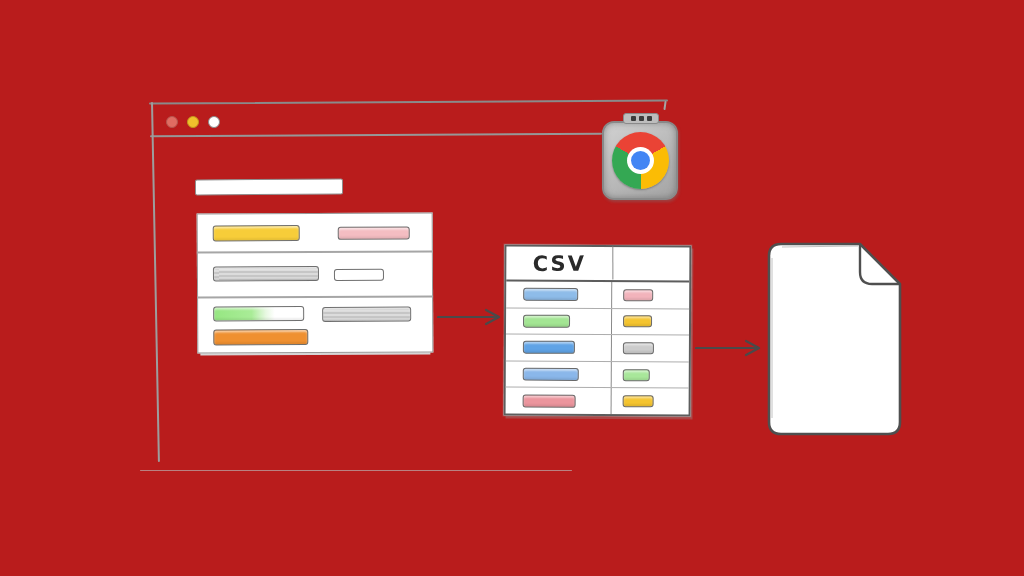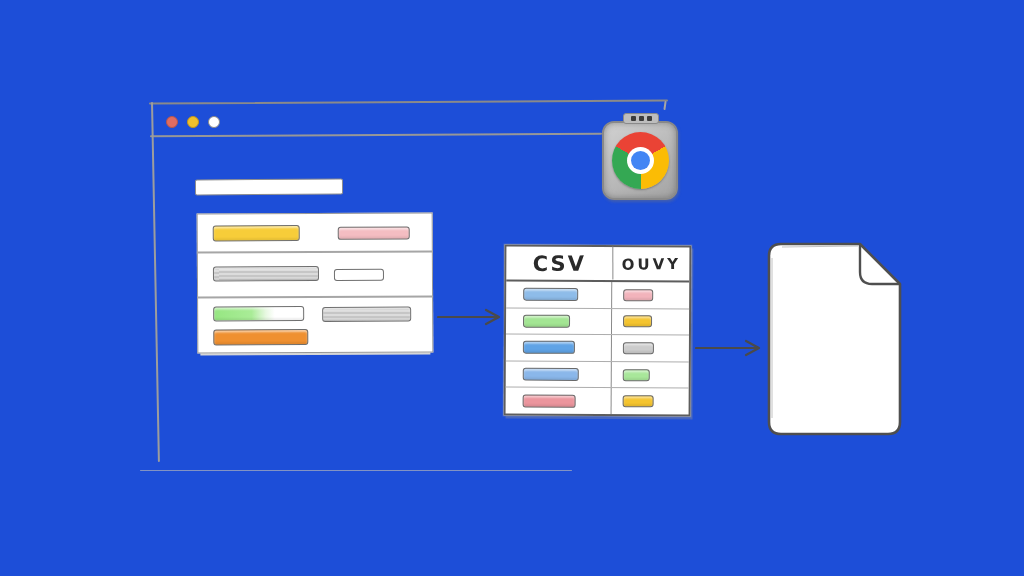--- a/index.html
+++ b/index.html
@@ -1,16 +1,16 @@
 <!DOCTYPE html>
 <html><head>
 <meta charset="utf-8">
 <style>
   html,body{margin:0;padding:0;background:#ffffff;}
-  .canvas{position:relative;width:1024px;height:576px;background:#1d4ed8;overflow:hidden;
+  .canvas{position:relative;width:1024px;height:576px;background:#b91c1c;overflow:hidden;
           font-family:"DejaVu Sans", sans-serif;}
 
   
   .line{position:absolute;background:#8f8f8f;border-radius:2px;}
 
   
   .bw-top   {left:149px;top:101px;width:519px;height:2px;background:#8a8a8a;transform:rotate(-0.35deg);}
   .bw-bar   {left:150px;top:134px;width:452px;height:1.6px;background:#979797;transform:rotate(-0.3deg);}
   .bw-left  {left:151px;top:102px;width:1.8px;height:360px;background:#9d9d9d;transform:rotate(-1.1deg);transform-origin:top center;}
   .bw-bottom{left:140px;top:470px;width:432px;height:1.4px;background:#b9b9b9;opacity:.65;}
@@ -117,21 +117,20 @@
   </div>
 
   <svg class="arrow" style="left:437px;top:308px;" width="70" height="18" viewBox="0 0 70 18">
     <line x1="1" y1="9" x2="61" y2="9" stroke="#4a4a4a" stroke-width="2.2" stroke-linecap="round"></line>
     <polyline points="49,2 62,9 49,16" fill="none" stroke="#4a4a4a" stroke-width="2.2" stroke-linecap="round" stroke-linejoin="round"></polyline>
   </svg>
 
   <div class="ctable">
     <div class="thead">
       <div class="thc c1">CSV</div>
-      <div class="thc c2">OUVY</div>
     </div>
     <div class="tbody">
         <div class="trow">
           <div class="tcell c1">
             <div class="tbar" style="background: rgb(142, 188, 233); width: 55px;"></div>
           </div>
           <div class="tcell c2">
             <div class="tbar small" style="background: rgb(242, 179, 187); width: 30px;"></div>
           </div>
         </div>

